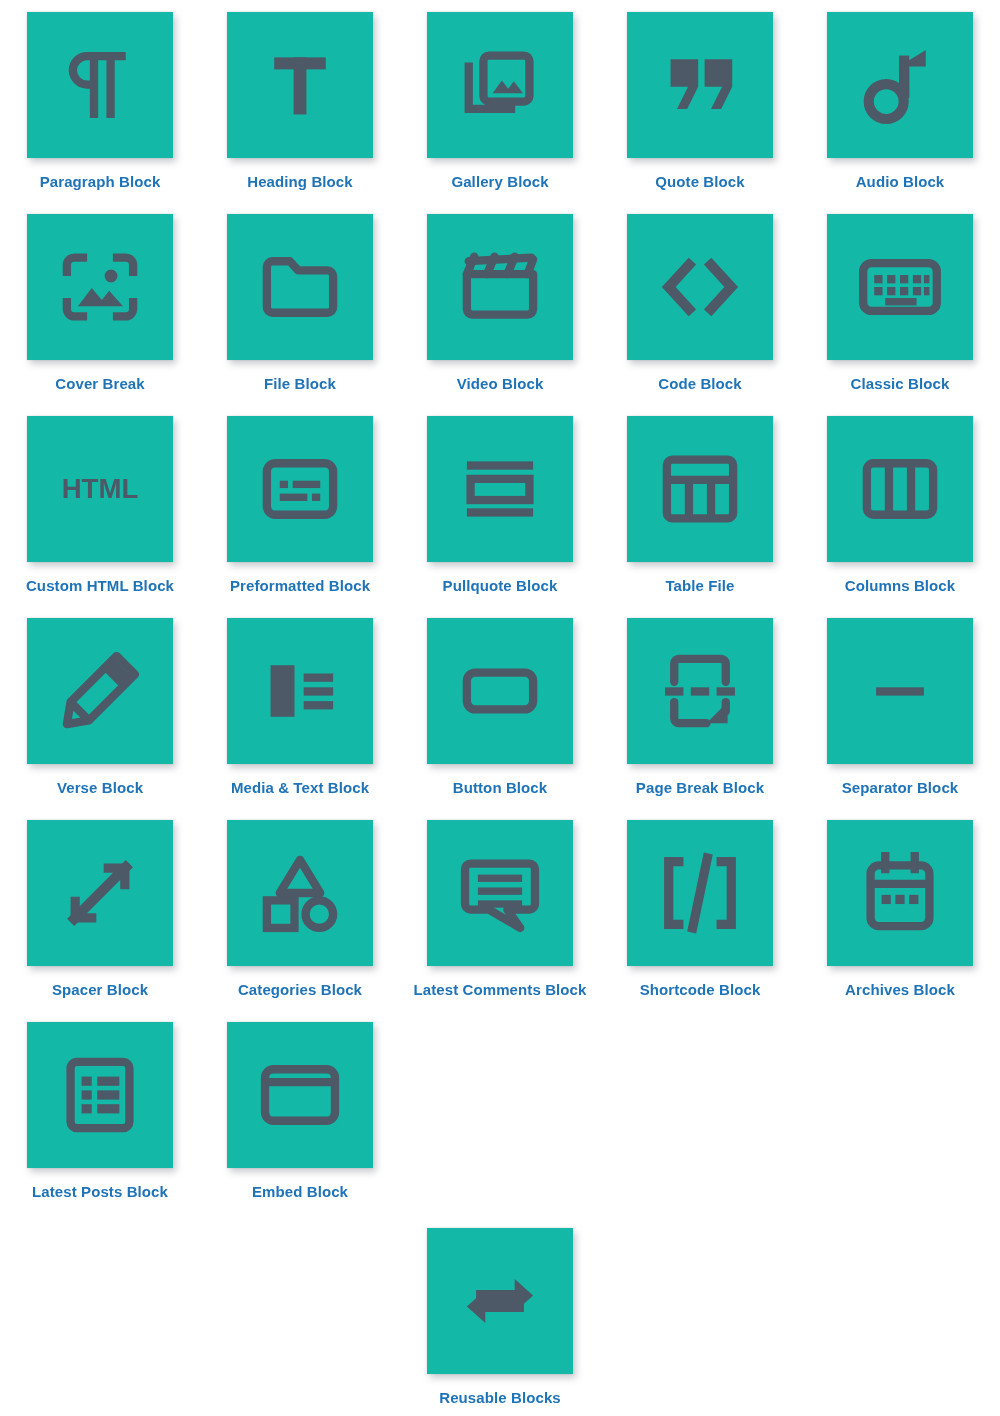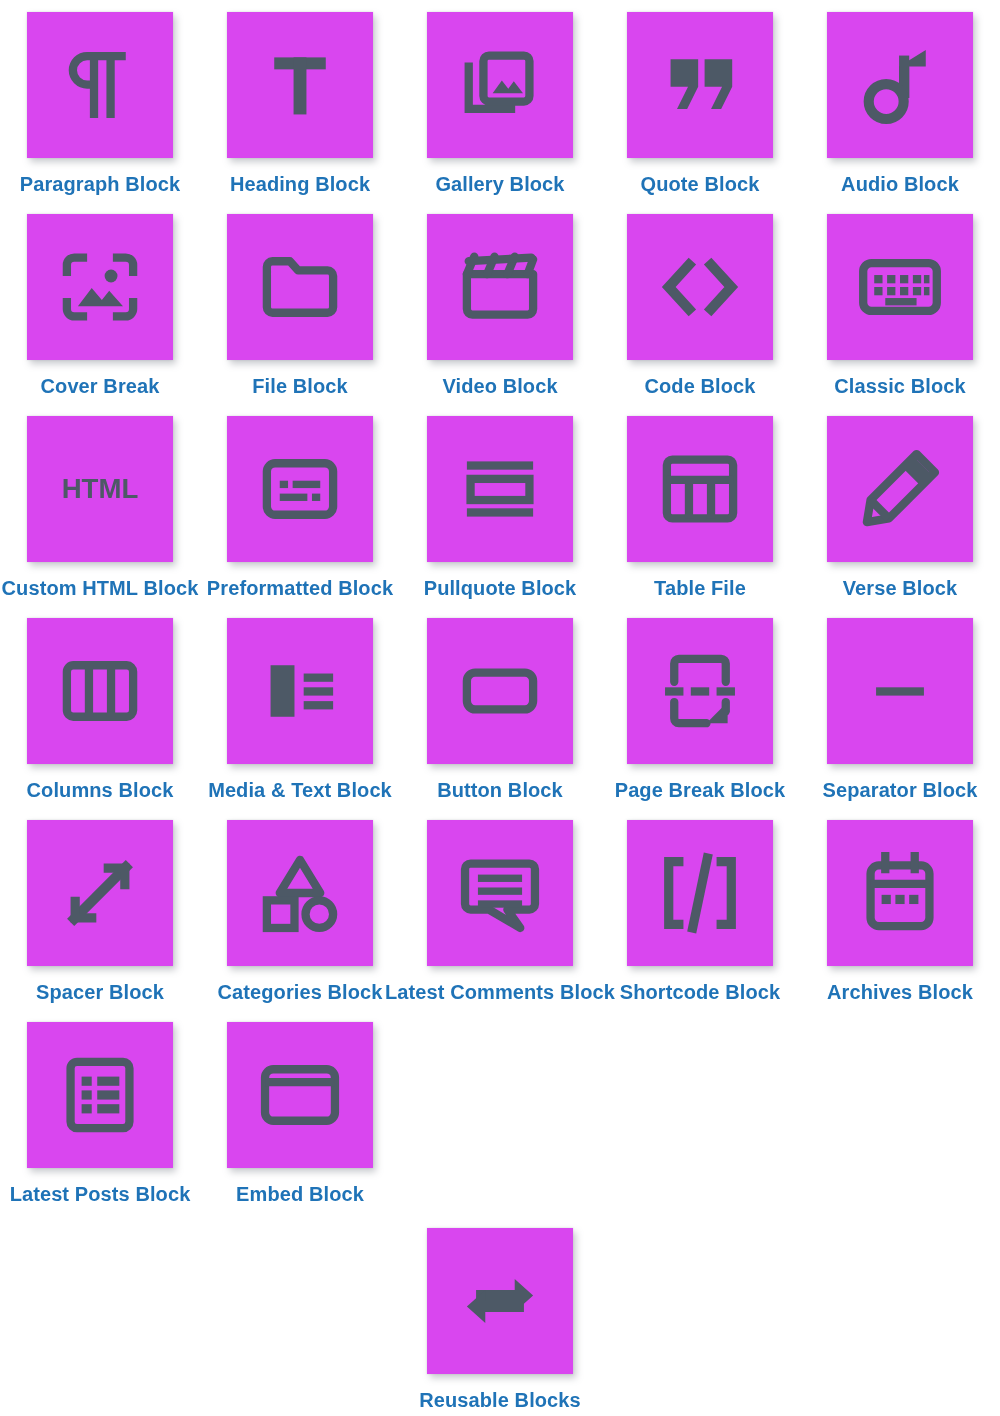--- a/index.html
+++ b/index.html
@@ -24,33 +24,33 @@
     width: 200px;
     height: 202px;
     display: flex;
     flex-direction: column;
     align-items: center;
   }
 
   .card {
     width: 146px;
     height: 146px;
-    background: #d946ef;
+    background: #14b8a6;
     display: flex;
     align-items: center;
     justify-content: center;
     box-shadow: 3px 4px 7px rgba(120,125,135,0.40),
                 0 0 2px rgba(140,145,155,0.30);
   }
 
   .card svg { display: block; }
 
   .label {
     margin-top: 16px;
-    font-size: 20px;
+    font-size: 15px;
     font-weight: bold;
     color: #1f73b7;
     letter-spacing: 0.1px;
     text-align: center;
     white-space: nowrap;
     line-height: 1;
   }
 
   
   #last-row {
@@ -234,39 +234,39 @@
             <path d="M14 40h72M38 40v42M62 40v42" stroke="#4d5966" stroke-width="9"></path>
           </svg>
         </span>
       </div>
       <div class="label">Table File</div>
     </div>
     <div class="cell">
       <div class="card">
         <span>
           <svg width="92" height="92" viewBox="0 0 100 100" fill="none" xmlns="http://www.w3.org/2000/svg">
+            <rect x="14" y="22" width="72" height="56" rx="7" stroke="#4d5966" stroke-width="9"></rect>
+            <path d="M38 22v56M62 22v56" stroke="#4d5966" stroke-width="9"></path>
+          </svg>
+        </span>
+      </div>
+      <div class="label">Columns Block</div>
+    </div>
+    <div class="cell">
+      <div class="card">
+        <span>
+          <svg width="92" height="92" viewBox="0 0 100 100" fill="none" xmlns="http://www.w3.org/2000/svg">
             <path d="M68 12 88 32 38 82 14 86l4-24L68 12Z" stroke="#4d5966" stroke-width="9" stroke-linejoin="round"></path>
             <path d="M62 20 80 38" stroke="#4d5966" stroke-width="9"></path>
             <path d="M18 62 38 82" stroke="#4d5966" stroke-width="9"></path>
             <path d="M64 14 86 36 74 48 52 26 64 14Z" fill="#4d5966"></path>
           </svg>
         </span>
       </div>
       <div class="label">Verse Block</div>
-    </div>
-    <div class="cell">
-      <div class="card">
-        <span>
-          <svg width="92" height="92" viewBox="0 0 100 100" fill="none" xmlns="http://www.w3.org/2000/svg">
-            <rect x="14" y="22" width="72" height="56" rx="7" stroke="#4d5966" stroke-width="9"></rect>
-            <path d="M38 22v56M62 22v56" stroke="#4d5966" stroke-width="9"></path>
-          </svg>
-        </span>
-      </div>
-      <div class="label">Columns Block</div>
     </div>
     <div class="cell">
       <div class="card">
         <span>
           <svg width="92" height="92" viewBox="0 0 100 100" fill="none" xmlns="http://www.w3.org/2000/svg">
             <rect x="18" y="22" width="26" height="56" fill="#4d5966"></rect>
             <rect x="54" y="31" width="32" height="9" fill="#4d5966"></rect>
             <rect x="54" y="46" width="32" height="9" fill="#4d5966"></rect>
             <rect x="54" y="61" width="32" height="9" fill="#4d5966"></rect>
           </svg>

